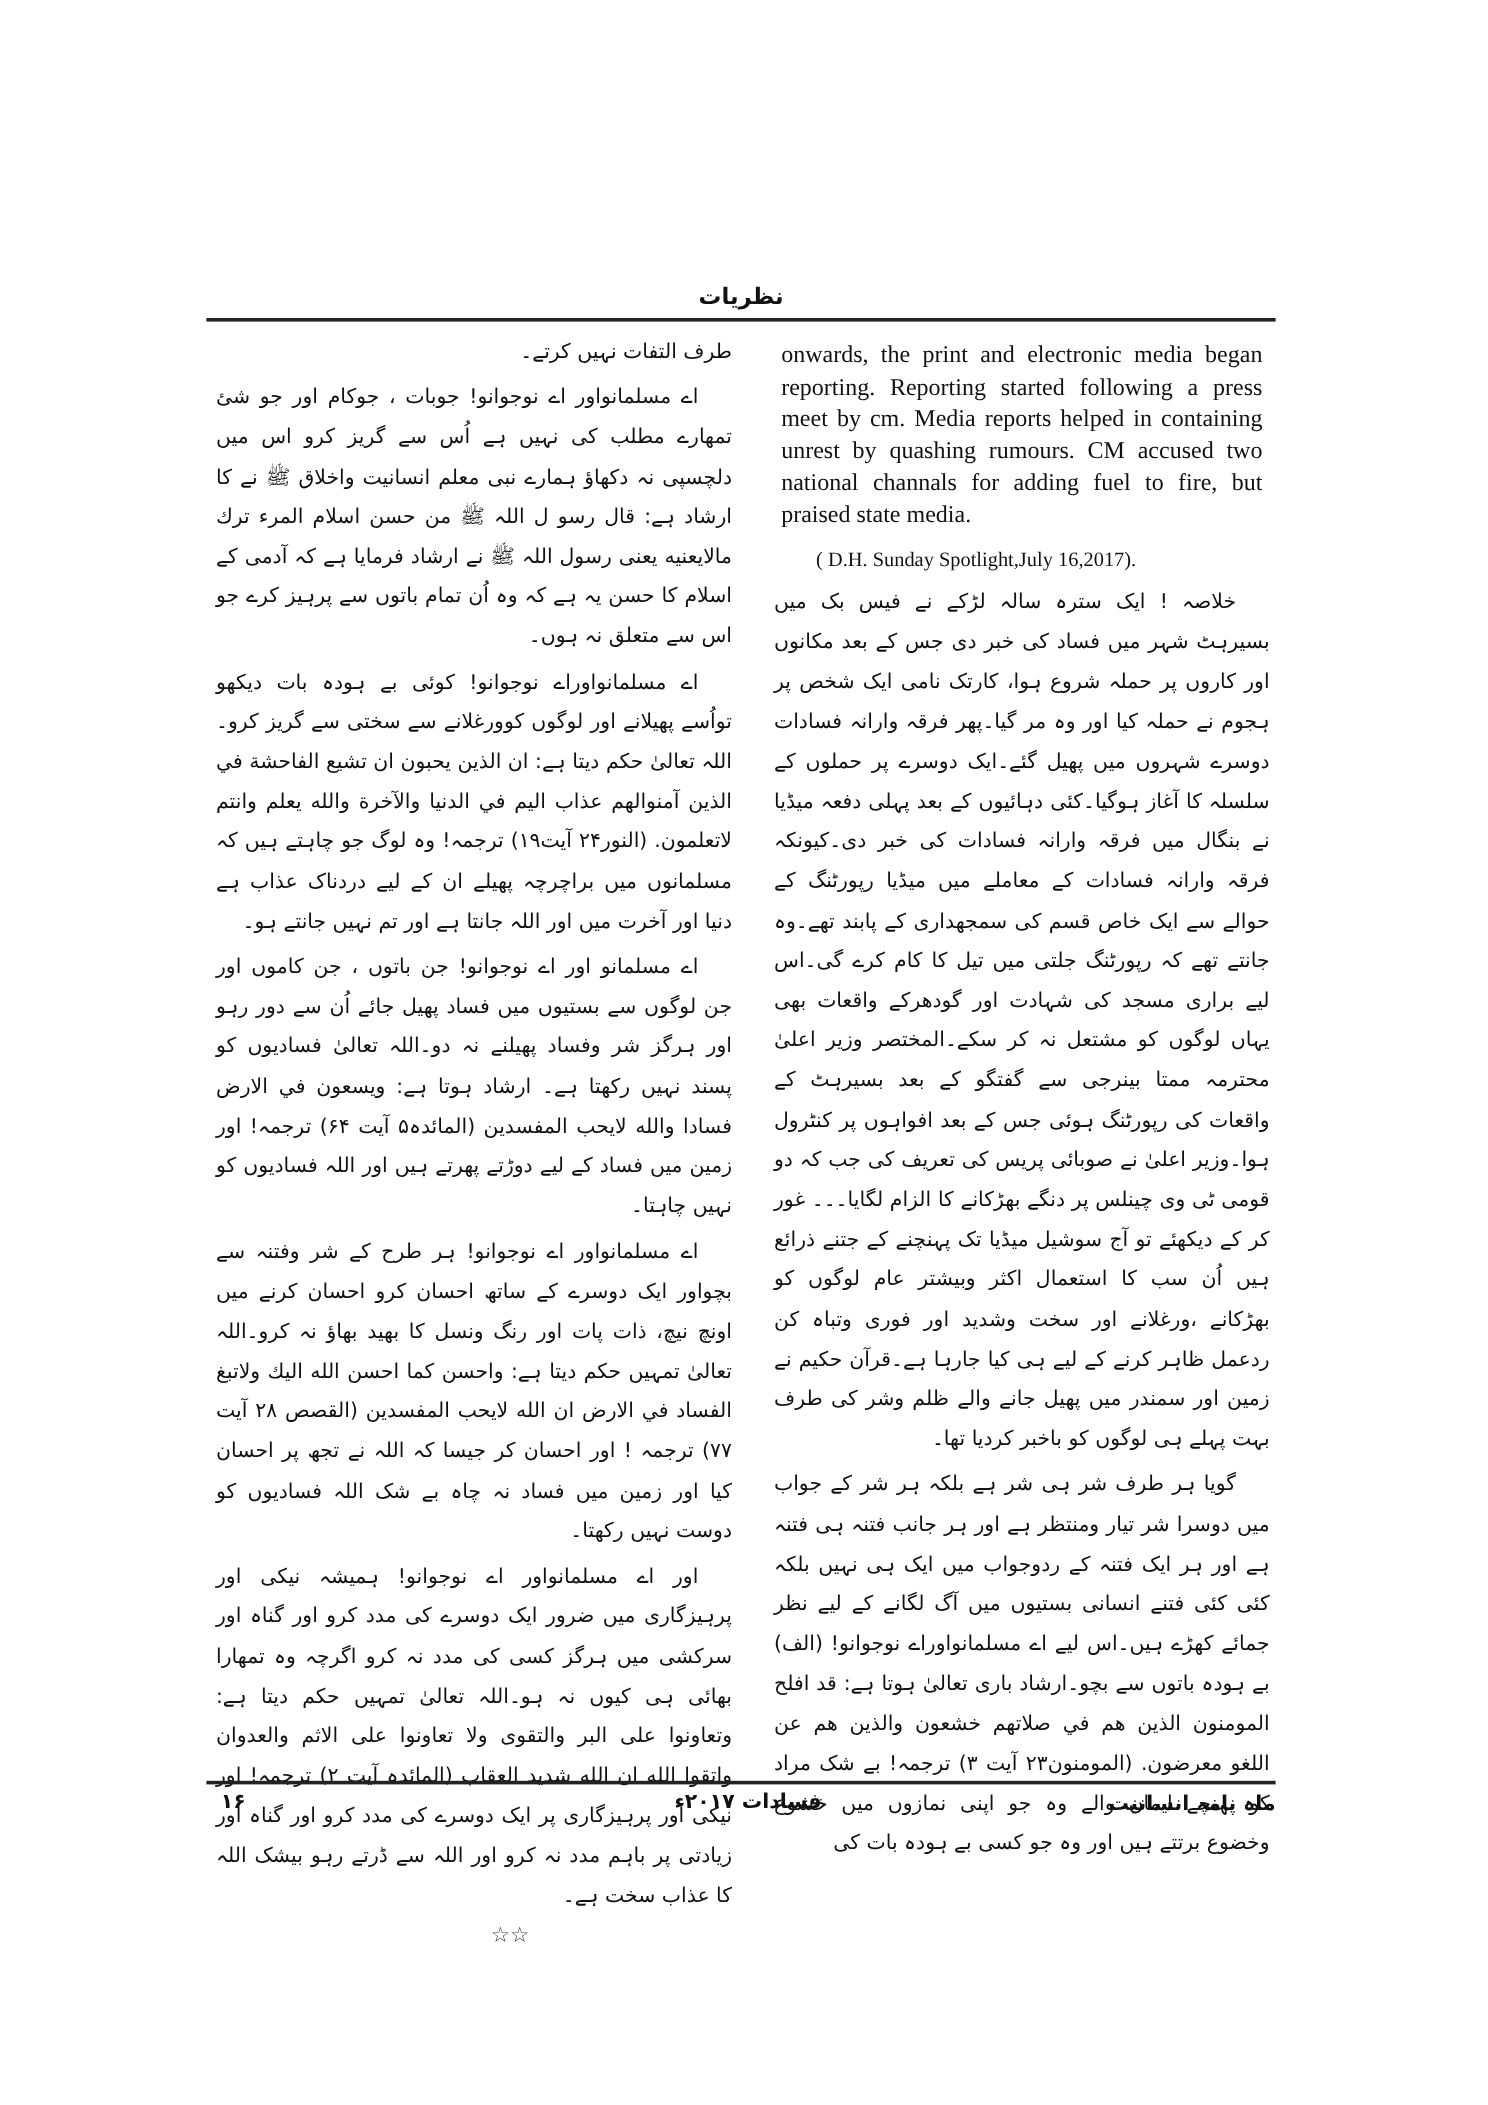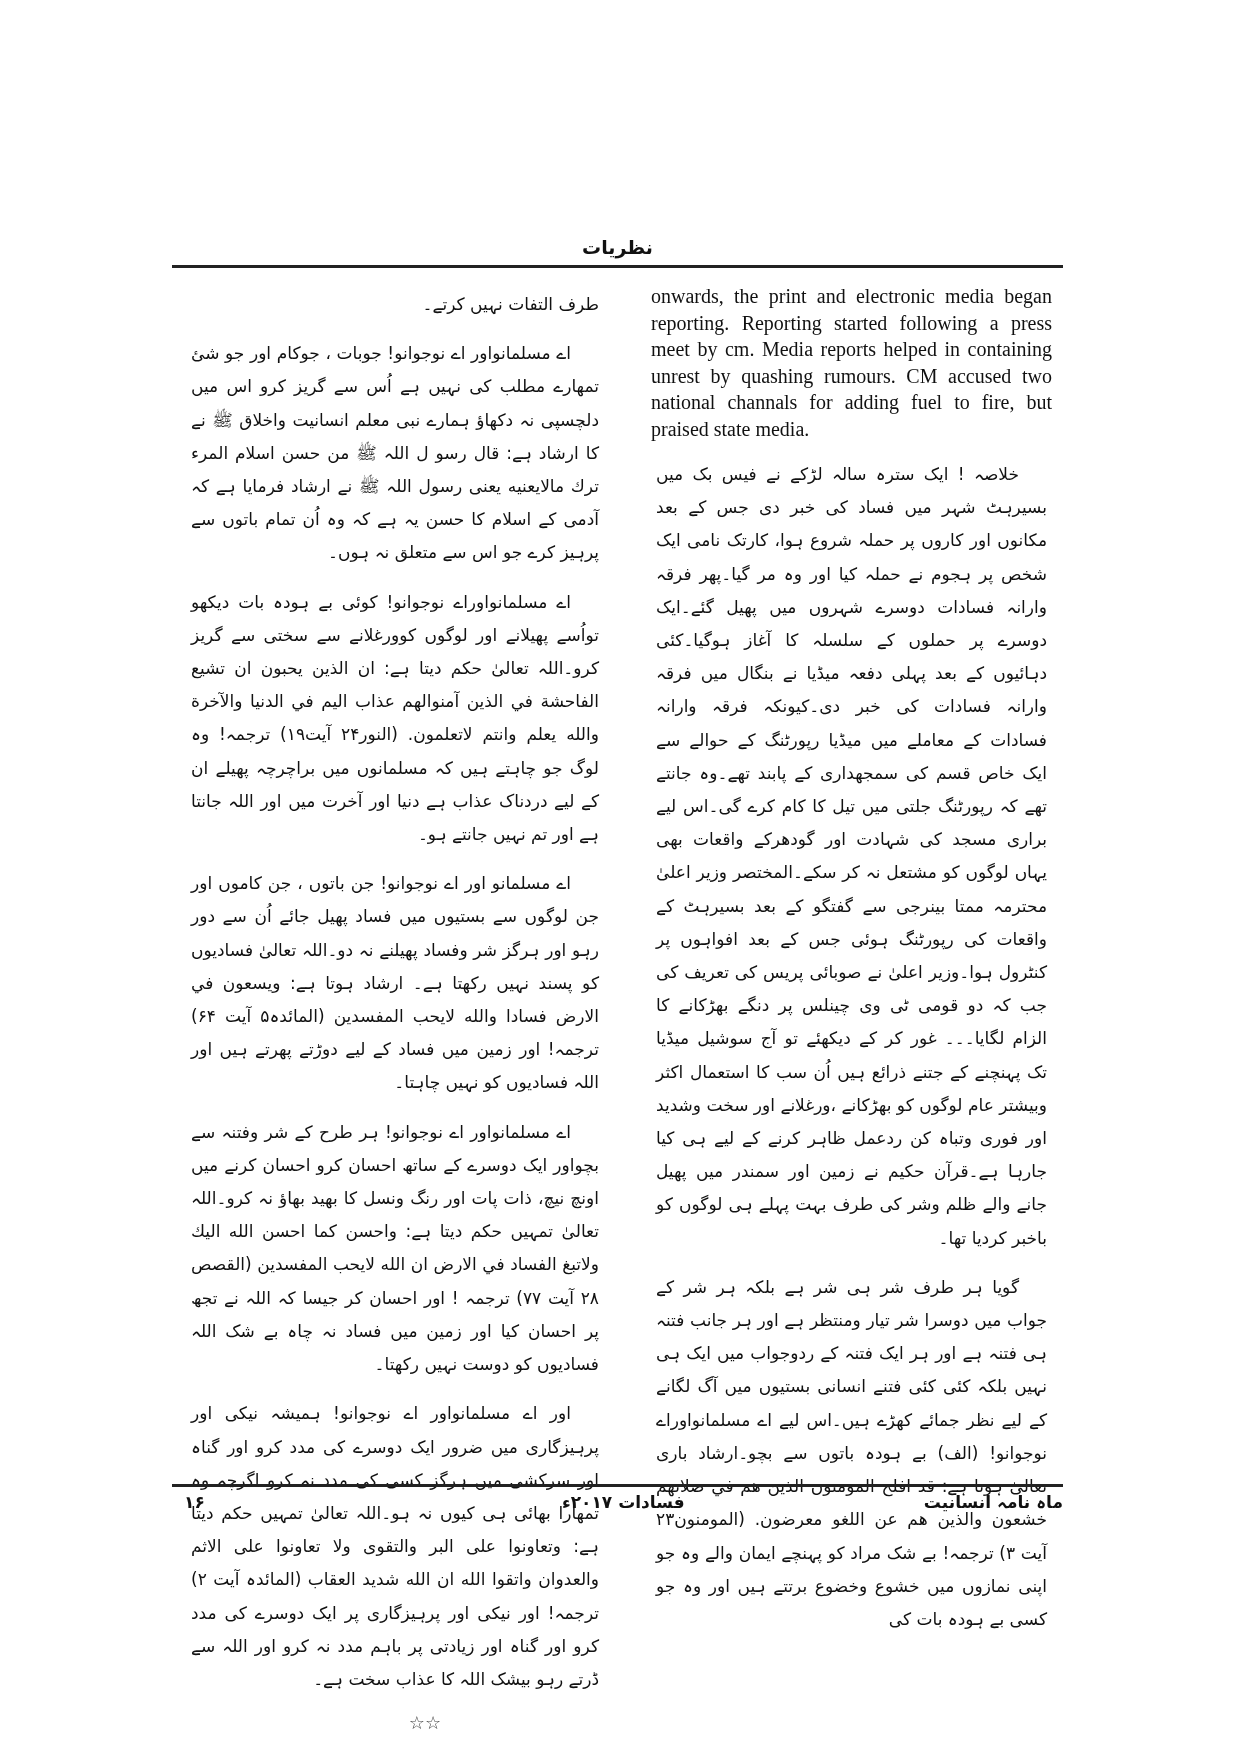--- a/index.html
+++ b/index.html
@@ -13,21 +13,21 @@
   .rule-bottom { position:absolute; top:1484px; left:172px; width:891px; height:3px; background:#222; }
 
   .col {
     position:absolute; top:272px; bottom:auto;
   }
   .col-left { left:175px; width:440px; }
   .col-right { left:640px; width:423px; }
 
   .para-ur {
     direction:rtl; text-align:justify; text-align-last:right;
-    font-family:"DejaVu Sans", sans-serif; font-size:17px; line-height:33.2px; margin:16px;
+    font-family:"DejaVu Sans", sans-serif; font-size:17px; line-height:33.2px; margin:5px;
   }
   .para-ur.indent { text-indent:28px; }
   .para-en {
     direction:ltr; text-align:justify;
     font-family:"Liberation Serif", serif; font-size:20px; line-height:26.5px; margin:11px;
   }
   .citation-en {
     direction:ltr; font-family:"Liberation Serif", serif; font-size:17px;
     line-height:28px; padding-left:40px; margin:0;
   }
@@ -54,20 +54,21 @@
     <p class="para-ur indent">اے مسلمانواور اے نوجوانو! جوبات ، جوکام اور جو شئ تمھارے مطلب کی نہیں ہے اُس سے گریز کرو اس میں دلچسپی نہ دکھاؤ ہمارے نبی معلم انسانیت واخلاق ﷺ نے کا ارشاد ہے: قال رسو ل اللہ ﷺ من حسن اسلام المرء ترك مالايعنيه یعنی رسول اللہ ﷺ نے ارشاد فرمایا ہے کہ آدمی کے اسلام کا حسن یہ ہے کہ وہ اُن تمام باتوں سے پرہیز کرے جو اس سے متعلق نہ ہوں۔</p>
     <p class="para-ur indent">اے مسلمانواوراے نوجوانو! کوئی بے ہودہ بات دیکھو تواُسے پھیلانے اور لوگوں کوورغلانے سے سختی سے گریز کرو۔اللہ تعالیٰ حکم دیتا ہے: ان الذين يحبون ان تشيع الفاحشة في الذين آمنوالهم عذاب اليم في الدنيا والآخرة والله يعلم وانتم لاتعلمون. (النور۲۴ آیت۱۹) ترجمہ! وہ لوگ جو چاہتے ہیں کہ مسلمانوں میں براچرچہ پھیلے ان کے لیے دردناک عذاب ہے دنیا اور آخرت میں اور اللہ جانتا ہے اور تم نہیں جانتے ہو۔</p>
     <p class="para-ur indent">اے مسلمانو اور اے نوجوانو! جن باتوں ، جن کاموں اور جن لوگوں سے بستیوں میں فساد پھیل جائے اُن سے دور رہو اور ہرگز شر وفساد پھیلنے نہ دو۔اللہ تعالیٰ فسادیوں کو پسند نہیں رکھتا ہے۔ ارشاد ہوتا ہے: ويسعون في الارض فسادا والله لايحب المفسدين (المائدہ۵ آیت ۶۴) ترجمہ! اور زمین میں فساد کے لیے دوڑتے پھرتے ہیں اور اللہ فسادیوں کو نہیں چاہتا۔</p>
     <p class="para-ur indent">اے مسلمانواور اے نوجوانو! ہر طرح کے شر وفتنہ سے بچواور ایک دوسرے کے ساتھ احسان کرو احسان کرنے میں اونچ نیچ، ذات پات اور رنگ ونسل کا بھید بھاؤ نہ کرو۔اللہ تعالیٰ تمہیں حکم دیتا ہے: واحسن كما احسن الله اليك ولاتبغ الفساد في الارض ان الله لايحب المفسدين (القصص ۲۸ آیت ۷۷) ترجمہ ! اور احسان کر جیسا کہ اللہ نے تجھ پر احسان کیا اور زمین میں فساد نہ چاہ بے شک اللہ فسادیوں کو دوست نہیں رکھتا۔</p>
     <p class="para-ur indent">اور اے مسلمانواور اے نوجوانو! ہمیشہ نیکی اور پرہیزگاری میں ضرور ایک دوسرے کی مدد کرو اور گناہ اور سرکشی میں ہرگز کسی کی مدد نہ کرو اگرچہ وہ تمھارا بھائی ہی کیوں نہ ہو۔اللہ تعالیٰ تمہیں حکم دیتا ہے: وتعاونوا على البر والتقوى ولا تعاونوا على الاثم والعدوان واتقوا الله ان الله شديد العقاب (المائدہ آیت ۲) ترجمہ! اور نیکی اور پرہیزگاری پر ایک دوسرے کی مدد کرو اور گناہ اور زیادتی پر باہم مدد نہ کرو اور اللہ سے ڈرتے رہو بیشک اللہ کا عذاب سخت ہے۔</p>
     <div class="stars">☆☆</div>
   </div>
 
   <div class="col col-right">
     <p class="para-en">onwards, the print and electronic media began reporting. Reporting started following a press meet by cm. Media reports helped in containing unrest by quashing rumours. CM accused two national channals for adding fuel to fire, but praised state media.</p>
+    <p class="citation-en">( D.H. Sunday Spotlight,July 16,2017).</p>
     <p class="para-ur indent">خلاصہ ! ایک سترہ سالہ لڑکے نے فیس بک میں بسیرہٹ شہر میں فساد کی خبر دی جس کے بعد مکانوں اور کاروں پر حملہ شروع ہوا، کارتک نامی ایک شخص پر ہجوم نے حملہ کیا اور وہ مر گیا۔پھر فرقہ وارانہ فسادات دوسرے شہروں میں پھیل گئے۔ایک دوسرے پر حملوں کے سلسلہ کا آغاز ہوگیا۔کئی دہائیوں کے بعد پہلی دفعہ میڈیا نے بنگال میں فرقہ وارانہ فسادات کی خبر دی۔کیونکہ فرقہ وارانہ فسادات کے معاملے میں میڈیا رپورٹنگ کے حوالے سے ایک خاص قسم کی سمجھداری کے پابند تھے۔وہ جانتے تھے کہ رپورٹنگ جلتی میں تیل کا کام کرے گی۔اس لیے براری مسجد کی شہادت اور گودھرکے واقعات بھی یہاں لوگوں کو مشتعل نہ کر سکے۔المختصر وزیر اعلیٰ محترمہ ممتا بینرجی سے گفتگو کے بعد بسیرہٹ کے واقعات کی رپورٹنگ ہوئی جس کے بعد افواہوں پر کنٹرول ہوا۔وزیر اعلیٰ نے صوبائی پریس کی تعریف کی جب کہ دو قومی ٹی وی چینلس پر دنگے بھڑکانے کا الزام لگایا۔۔۔ غور کر کے دیکھئے تو آج سوشیل میڈیا تک پہنچنے کے جتنے ذرائع ہیں اُن سب کا استعمال اکثر وبیشتر عام لوگوں کو بھڑکانے ،ورغلانے اور سخت وشدید اور فوری وتباہ کن ردعمل ظاہر کرنے کے لیے ہی کیا جارہا ہے۔قرآن حکیم نے زمین اور سمندر میں پھیل جانے والے ظلم وشر کی طرف بہت پہلے ہی لوگوں کو باخبر کردیا تھا۔</p>
     <p class="para-ur indent">گویا ہر طرف شر ہی شر ہے بلکہ ہر شر کے جواب میں دوسرا شر تیار ومنتظر ہے اور ہر جانب فتنہ ہی فتنہ ہے اور ہر ایک فتنہ کے ردوجواب میں ایک ہی نہیں بلکہ کئی کئی فتنے انسانی بستیوں میں آگ لگانے کے لیے نظر جمائے کھڑے ہیں۔اس لیے اے مسلمانواوراے نوجوانو! (الف) بے ہودہ باتوں سے بچو۔ارشاد باری تعالیٰ ہوتا ہے: قد افلح المومنون الذين هم في صلاتهم خشعون والذين هم عن اللغو معرضون. (المومنون۲۳ آیت ۳) ترجمہ! بے شک مراد کو پہنچے ایمان والے وہ جو اپنی نمازوں میں خشوع وخضوع برتتے ہیں اور وہ جو کسی بے ہودہ بات کی</p>
   </div>
 
   <div class="rule-bottom"></div>
 
   <div class="footer">
     <span class="footer-page">۱۶</span>
     <span class="footer-date">فسادات ۲۰۱۷ء</span>
     <span class="footer-mag">ماہ نامہ انسانیت</span>

